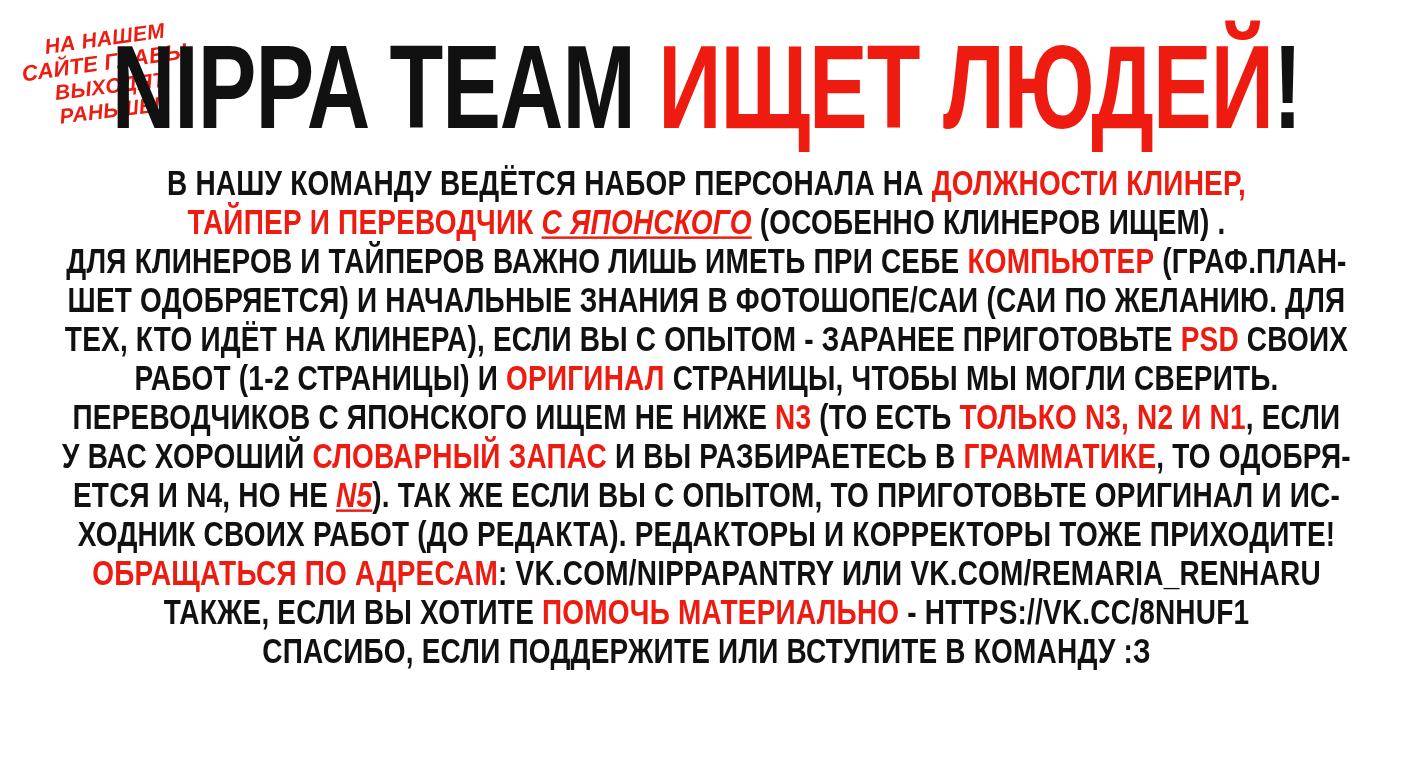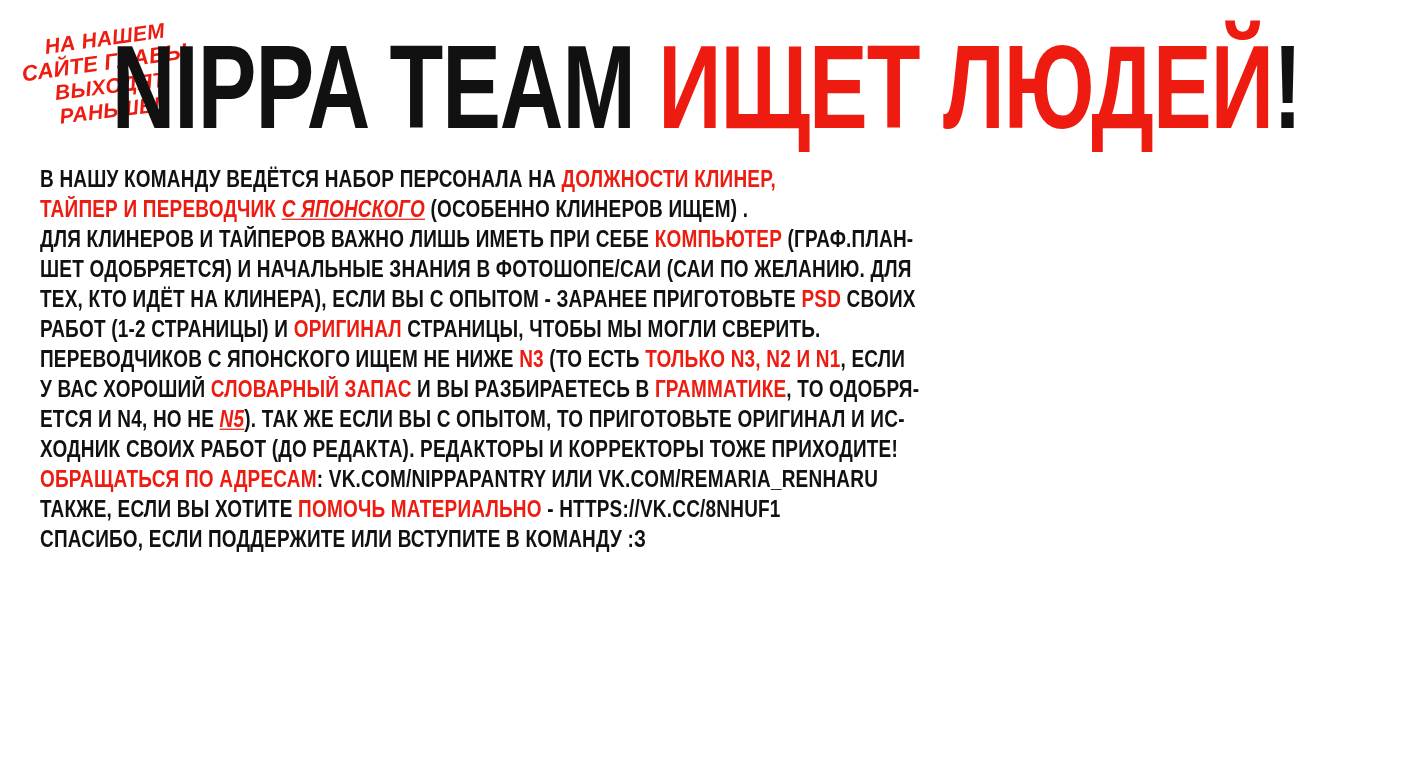--- a/index.html
+++ b/index.html
@@ -64,23 +64,23 @@
   }
   .headline .black { color: #111111; }
   .headline .red { color: #ee1b11; }
 
   
   .body-block {
     position: absolute;
     left: 40px;
     right: 40px;
     top: 170px;
-    text-align: left;
+    text-align: center;
     font-weight: bold;
-    font-size: 19px;
+    font-size: 28px;
     line-height: 1.0;
     letter-spacing: 0.2px;
   }
   .line {
     display: block;
     white-space: nowrap;
     margin: 0 0 11px 0;
     transform: scaleY(1.22);
     transform-origin: center center;
   }

